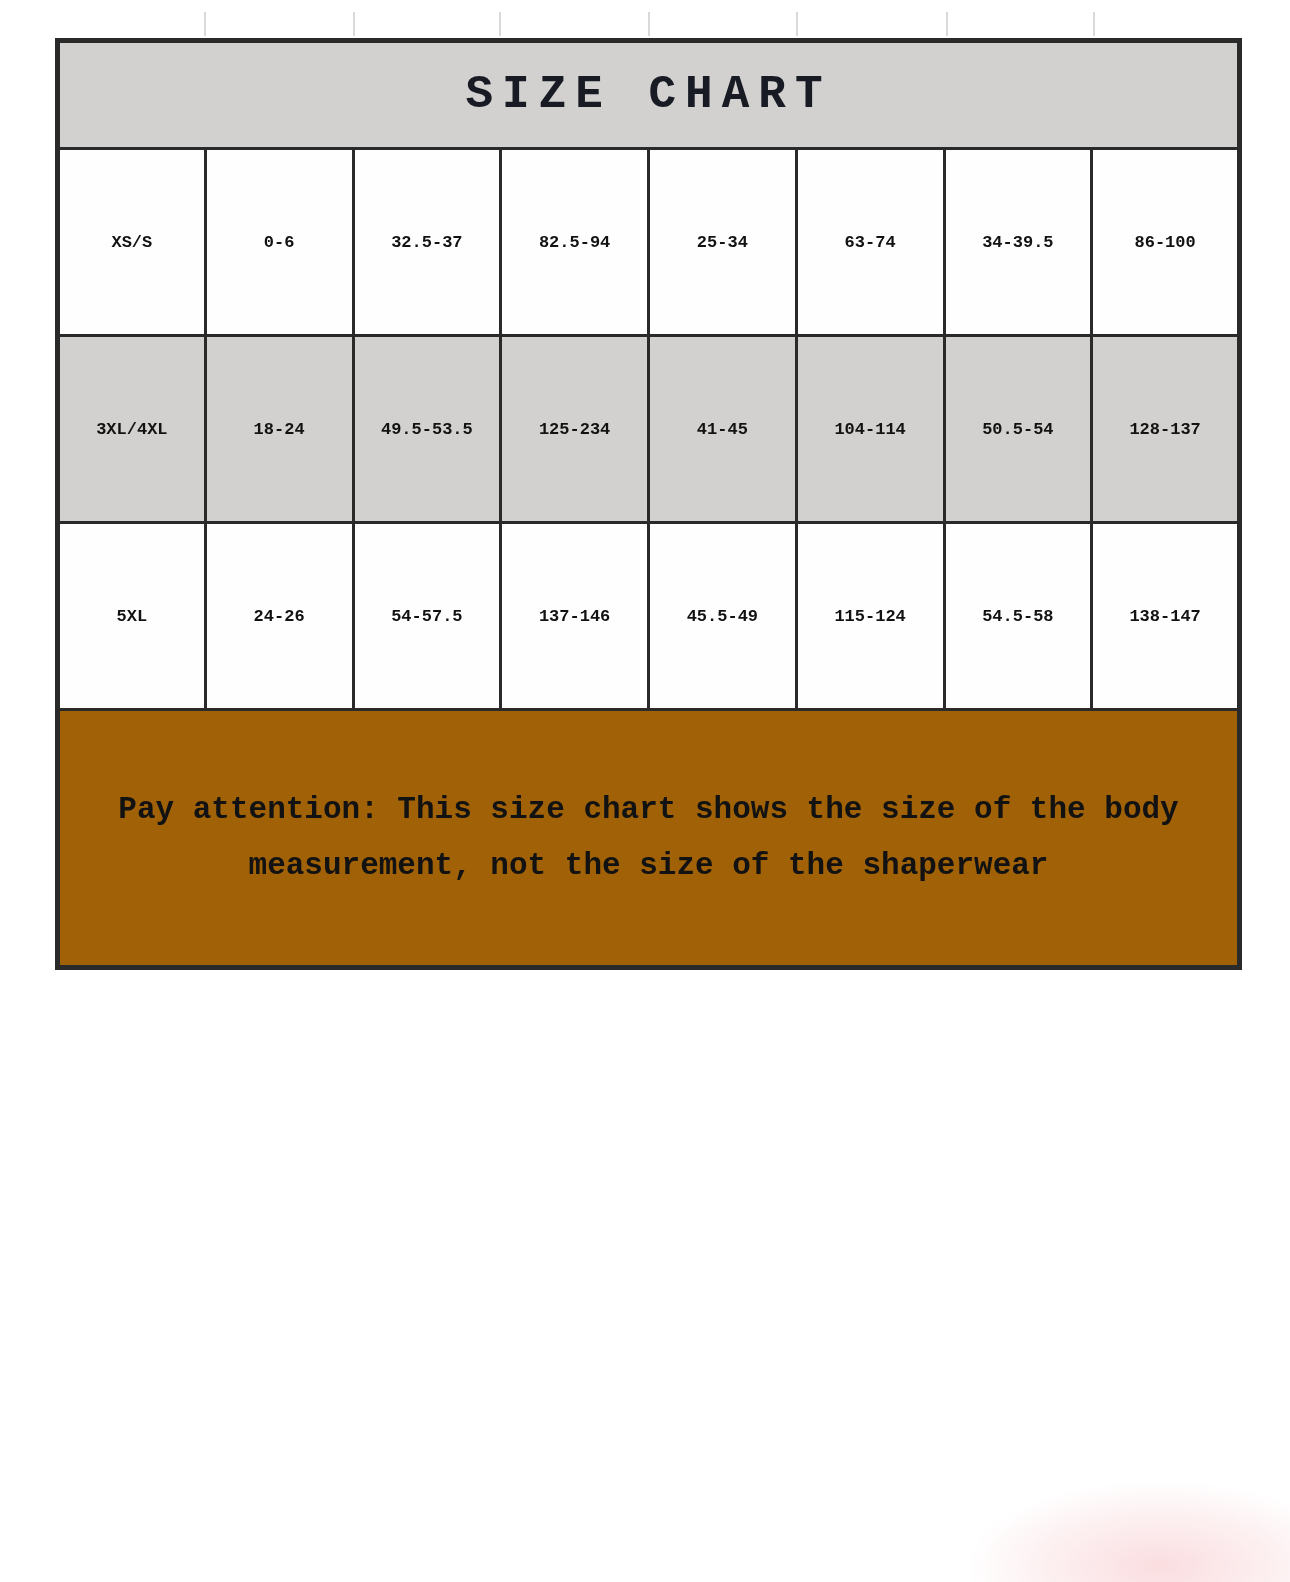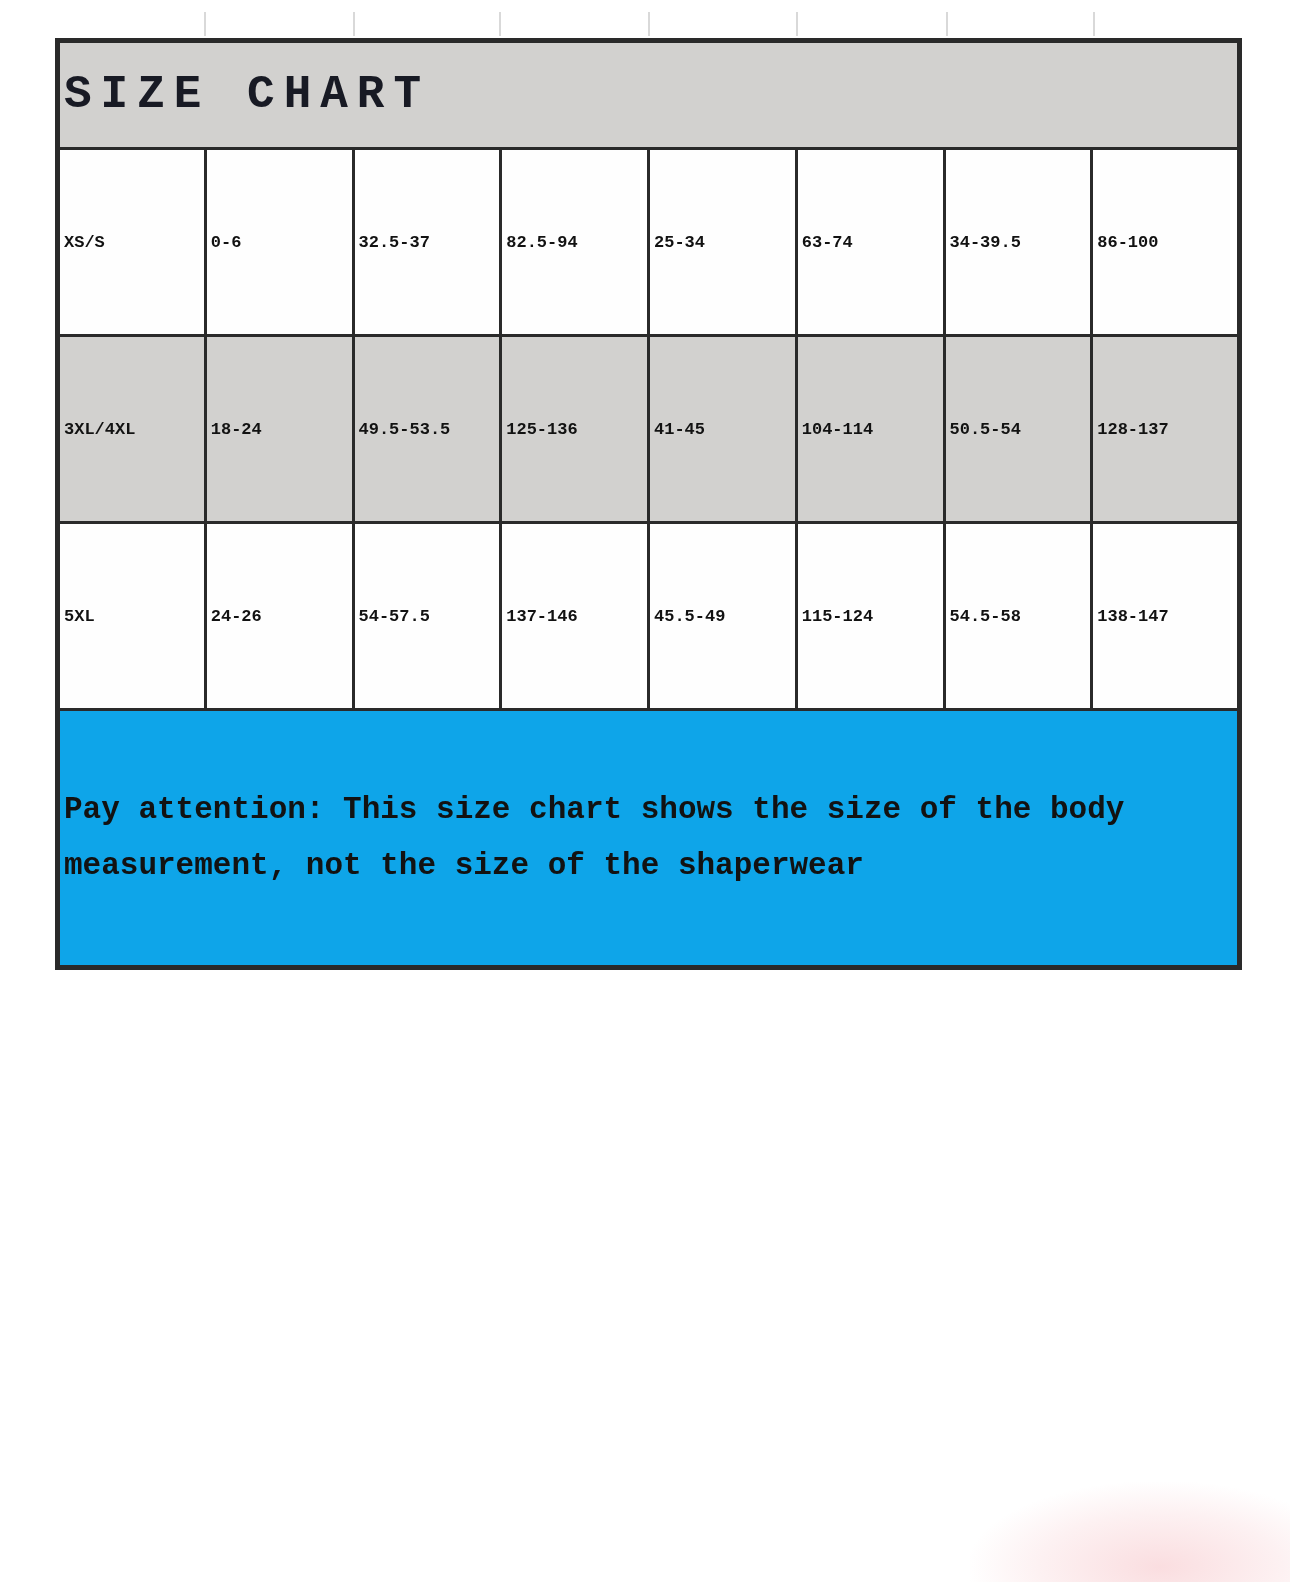--- a/index.html
+++ b/index.html
@@ -22,21 +22,21 @@
   table.size-chart{
     position:absolute;left:55px;top:38px;
     width:1187px;
     border-collapse:collapse;
     table-layout:fixed;
     border:5px solid #2a2a2a;
   }
   .size-chart td,.size-chart th{
     border:3px solid #2a2a2a;
     padding:0 4px;
-    text-align:left;
+    text-align:center;
     vertical-align:middle;
     font-weight:bold;
     overflow:hidden;
   }
   tr.title-row td{
     height:104px;
     background:#d2d1cf;
     font-size:46px;
     letter-spacing:9px;
     color:#181a24;
@@ -52,21 +52,21 @@
   tr.data-row td{
     height:184px;
     font-size:17px;
     letter-spacing:0px;
     color:#121212;
   }
   tr.row-white td{background:#fefefe;}
   tr.row-gray td{background:#d2d1cf;}
   tr.footer-row td{
     height:254px;
-    background:#0ea5e9;
+    background:#a16207;
     font-size:31px;
     line-height:1.8;
     white-space:pre-line;
     color:#121212;
   }
 
   .pink-smudge{
     position:absolute;
     right:-60px;bottom:-70px;
     width:380px;height:170px;
@@ -114,21 +114,21 @@
         <td>34-39.5</td>
         <td>86-100</td>
       </tr>
 
 
 
       <tr class="data-row row-gray">
         <td>3XL/4XL</td>
         <td>18-24</td>
         <td>49.5-53.5</td>
-        <td>125-136</td>
+        <td>125-234</td>
         <td>41-45</td>
         <td>104-114</td>
         <td>50.5-54</td>
         <td>128-137</td>
       </tr>
 
       <tr class="data-row row-white">
         <td>5XL</td>
         <td>24-26</td>
         <td>54-57.5</td>

